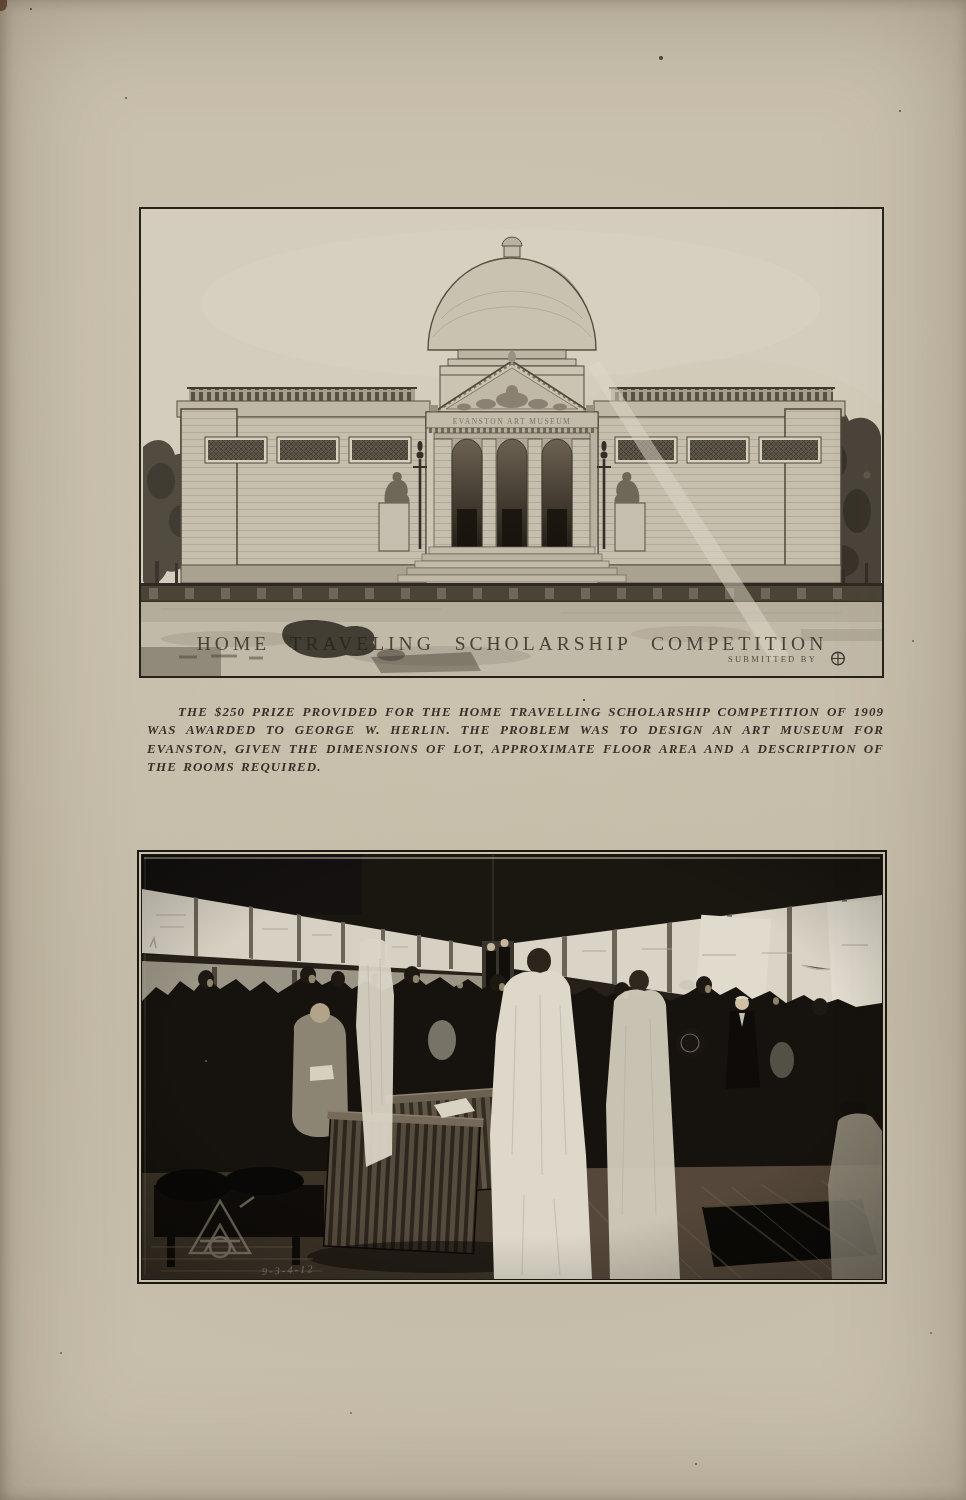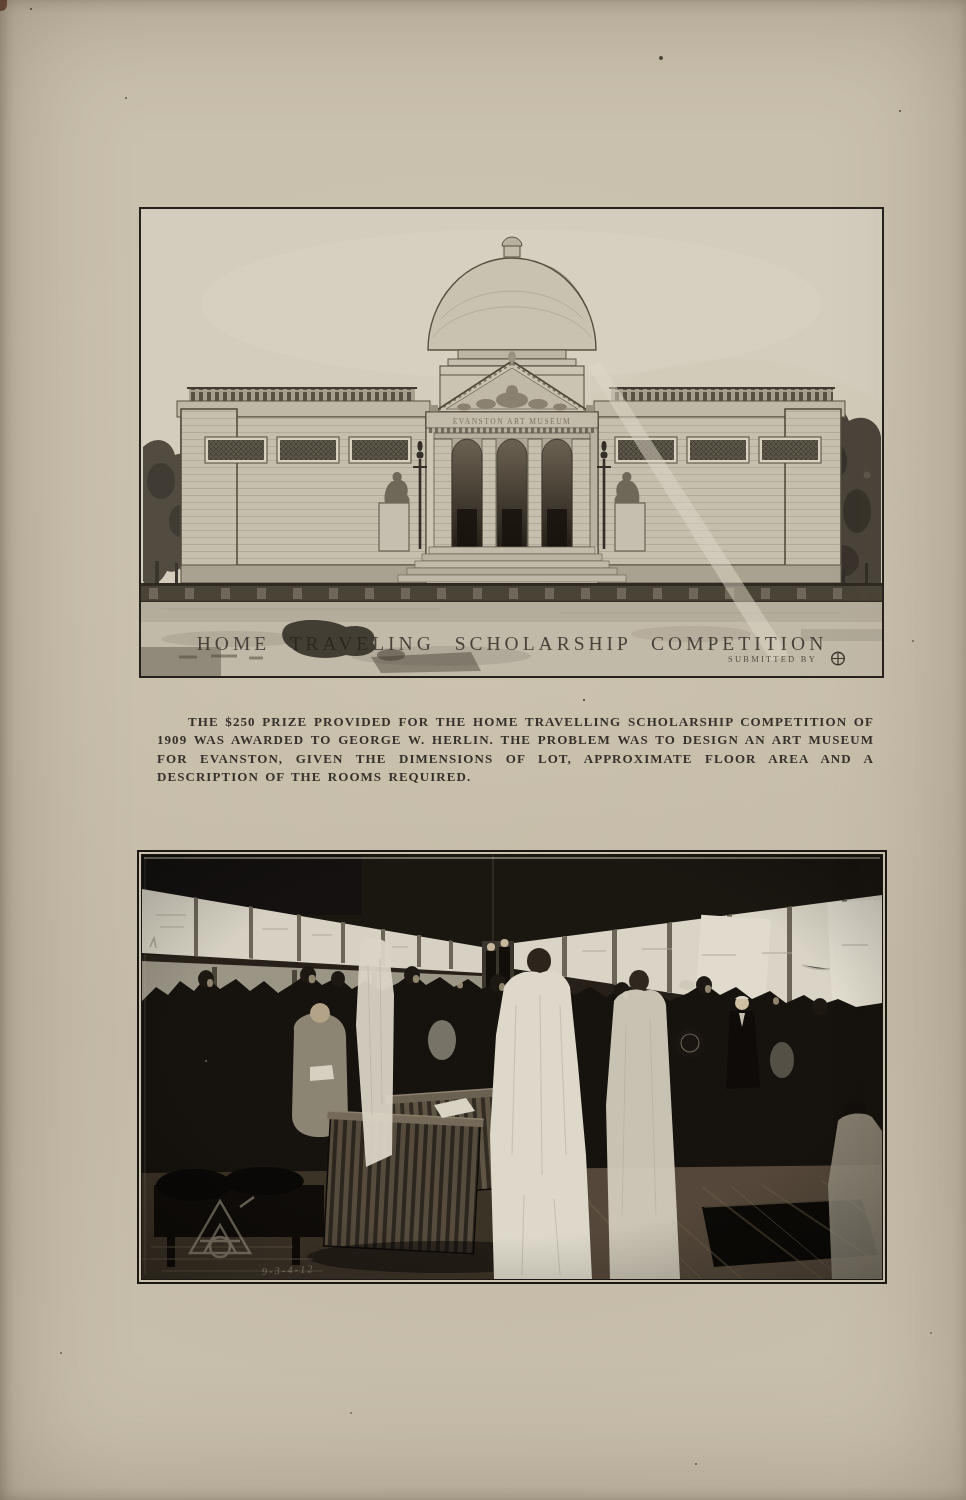--- a/index.html
+++ b/index.html
@@ -21,21 +21,21 @@
       60px 1352px 0 0 #6b6354, 350px 1412px 0 0 #756d5c, 695px 1463px 0 0 #5d5546,
       205px 1060px 0 0 #6b6354, 930px 1332px 0 0 #756d5c;}
   .plate-drawing{
     position:absolute;left:139px;top:207px;width:741px;height:467px;
     border:2px solid #26221b;background:#d4cdbd;}
   .plate-drawing svg{display:block;}
   .text-block{
     position:absolute;left:145px;top:701px;width:741px;
     font-weight:700;font-size:13px;line-height:18.4px;color:#36312a;
     letter-spacing:1.05px;word-spacing:2px;text-align:justify;}
-  .text-block p{margin:12px;text-indent:31px;}
+  .text-block p{margin:2px;text-indent:31px;font-style:italic;}
   .photo-frame{position:absolute;left:137px;top:850px;border:2px solid #1b1813;padding:2px;background:#c9c0ae;}
   .photo-inner{border:1px solid #1b1813;width:740px;height:424px;overflow:hidden;background:#241f18;}
   svg text{font-family:"Liberation Serif","DejaVu Serif",serif;}
 </style>
 </head>
 <body>
 
 <div class="page">
 
   <div class="plate-drawing">

